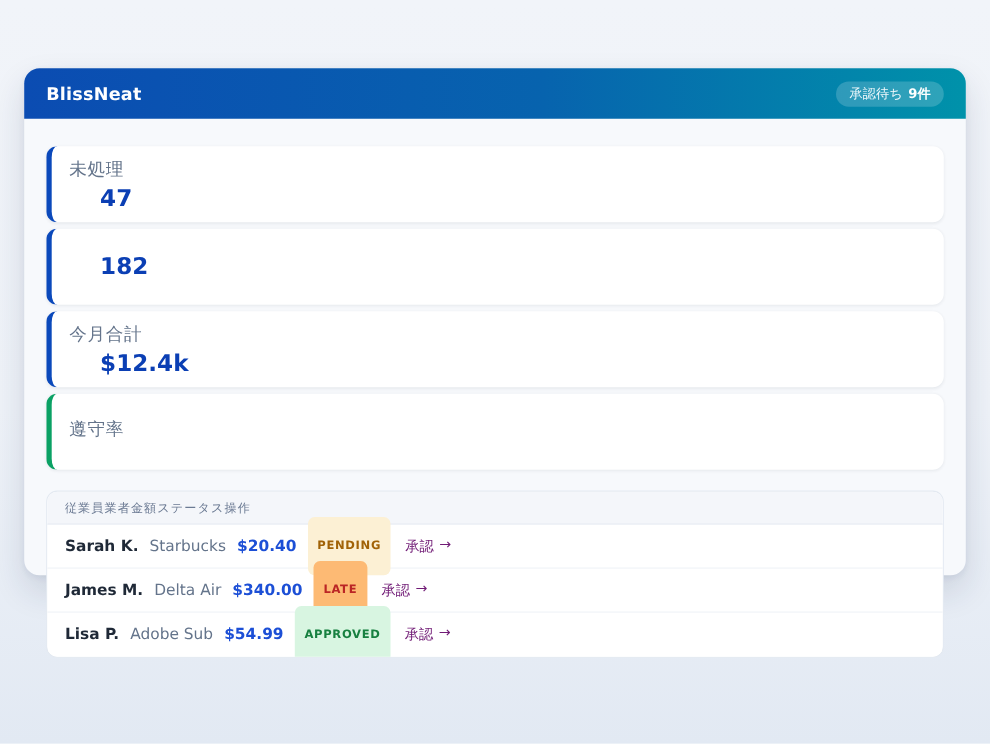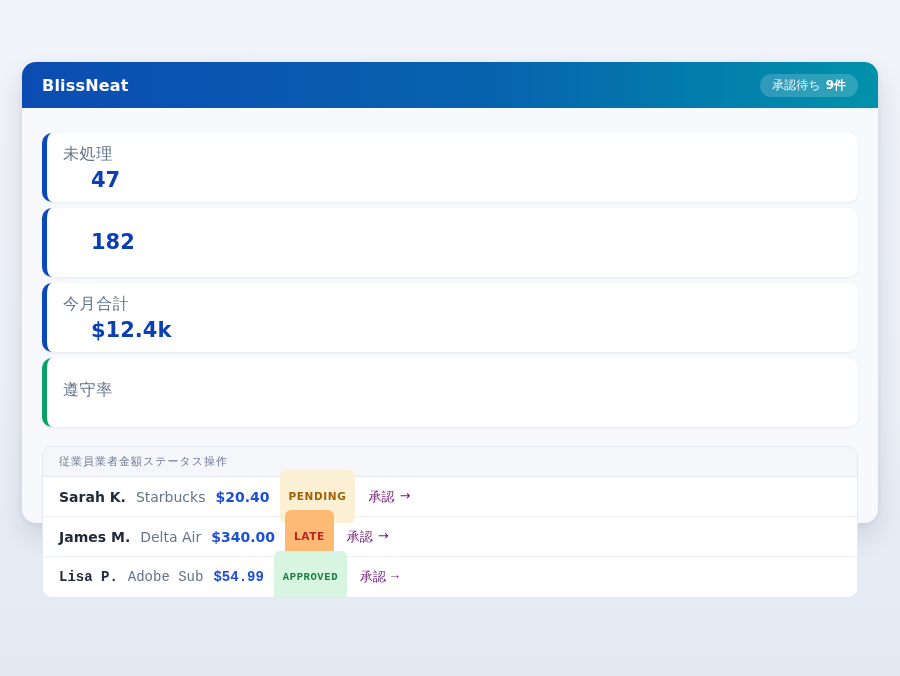--- a/index.html
+++ b/index.html
@@ -42,21 +42,21 @@
   }
   .table-head {
     background: #f4f6fa; border-bottom: 1px solid #e3e9f1;
     padding: 8px 16px; font-size: 11px; line-height: 13px;
     color: #6b7a93; letter-spacing: 1px;
   }
   .table-row {
     height: 40px; display: flex; align-items: center; gap: 10px;
     padding: 0 16px; border-bottom: 1px solid #eceff5; background: #ffffff;
   }
-  .table-row:last-child { border-bottom: none; font-family: Liberation Mono, monospace; }
+  .table-row:last-child { border-bottom: none; }
   .cell-name { font-size: 14px; font-weight: 700; color: #1f2937; }
   .cell-vendor { font-size: 14px; color: #64748b; }
   .cell-amount { font-size: 14px; font-weight: 700; color: #1c4fd6; }
   .status-badge {
     font-size: 10.5px; font-weight: 700; letter-spacing: .6px;
     padding: 20px 9px; border-radius: 6px; line-height: 13px;
   }
   .approve-link {
     font-size: 13px; color: #701a75; text-decoration: none; cursor: pointer;
     display: inline-flex; align-items: flex-start; gap: 5px; margin-left: 3px;

